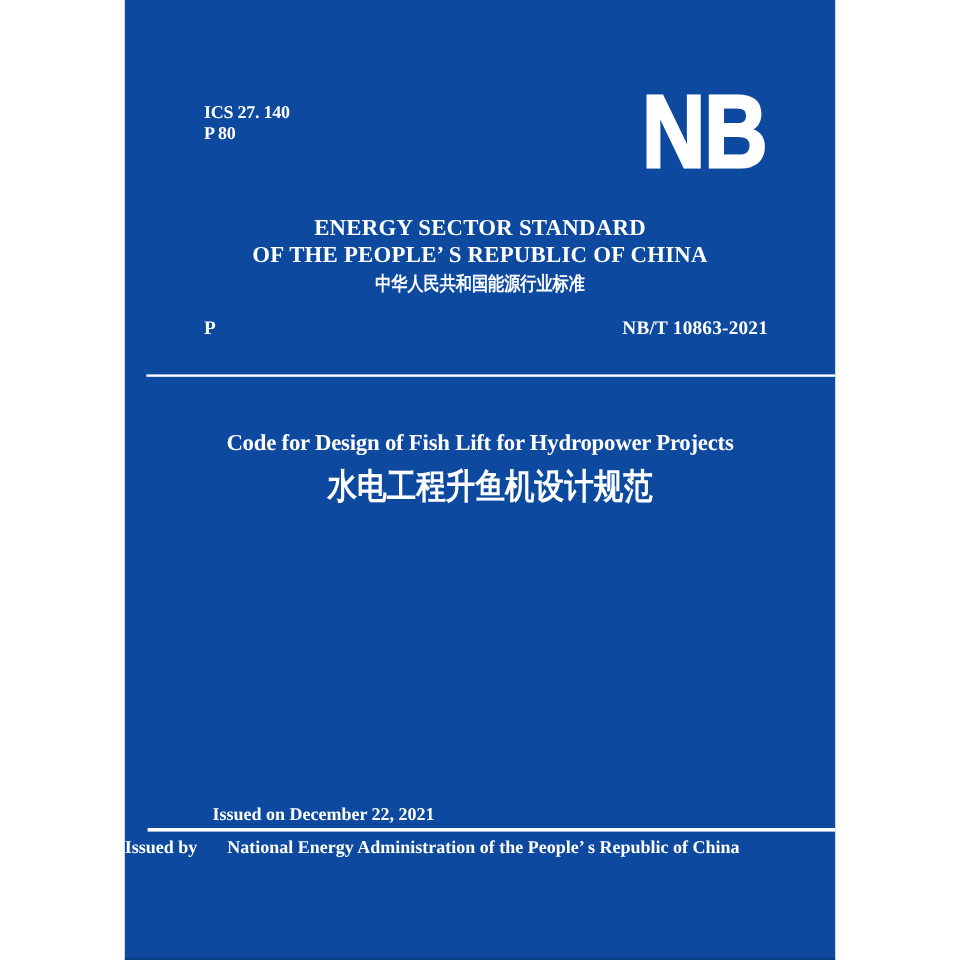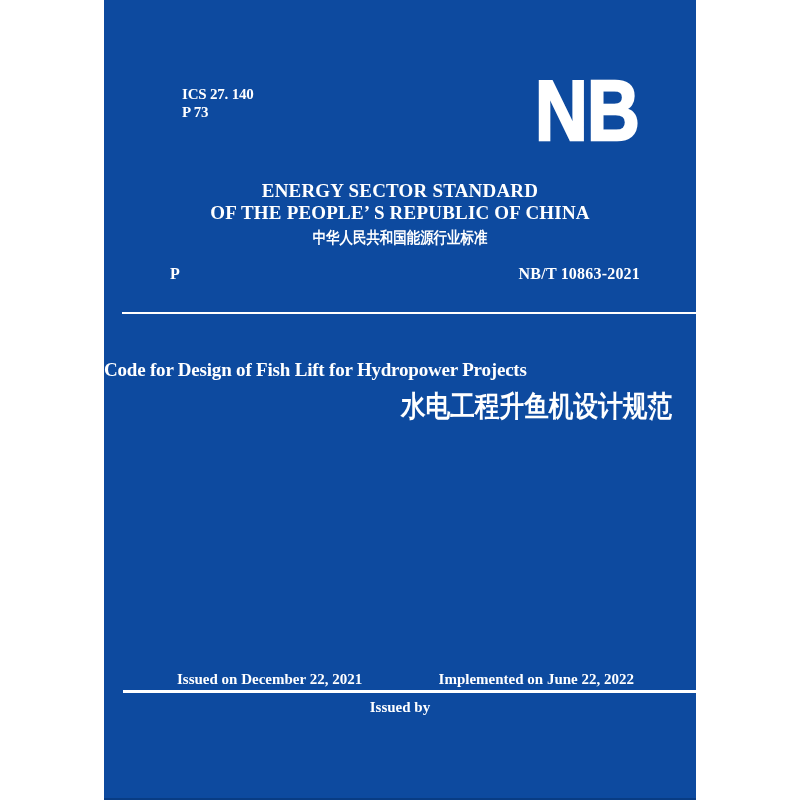--- a/index.html
+++ b/index.html
@@ -18,21 +18,21 @@
   .cover::after{ 
     content:"";position:absolute;left:0;right:0;bottom:0;height:2px;
     background:#06316e;opacity:.55;
   }
 
   .serif{font-family:"Liberation Serif","DejaVu Serif",serif;font-weight:bold;}
   .sans{font-family:"Liberation Sans","DejaVu Sans",sans-serif;font-weight:bold;}
 
   .ics-block{
     position:absolute;left:66px;top:85px;
-    font-size:15px;line-height:18px;letter-spacing:-0.2px;margin-left:12px;
+    font-size:15px;line-height:18px;letter-spacing:-0.2px;
   }
 
   .nb-logo{
     position:absolute;left:431px;top:67px;
     font-family:"Liberation Sans","DejaVu Sans",sans-serif;
     font-weight:bold;font-size:86px;line-height:86px;letter-spacing:-1px;
     -webkit-text-stroke:2.5px var(--text);
     transform:scaleX(0.85);transform-origin:left top;
     white-space:nowrap;
   }
@@ -47,42 +47,42 @@
 
   .cat-row{position:absolute;left:0;right:0;top:265px;height:18px;
     font-size:16px;line-height:18px;}
   .cat-p{position:absolute;left:66px;top:0;}
   .cat-num{position:absolute;right:56px;top:0;letter-spacing:0.2px;}
 
   .rule{position:absolute;background:var(--text);}
   .rule-top{left:18px;right:0;top:312px;height:2px;}
   .rule-bottom{left:19px;right:0;top:690px;height:3px;}
 
-  .title-en{position:absolute;left:0;width:100%;top:358px;
+  .title-en{position:absolute;left:0;width:100%;top:358px;text-align:center;
     font-size:19px;line-height:24px;letter-spacing:-0.2px;}
-  .title-zh{position:absolute;left:0;width:100%;top:390px;text-align:right;
+  .title-zh{position:absolute;left:0;width:100%;top:390px;text-align:center;
     font-size:29px;line-height:33px;padding-left:16px;}
   .title-zh .squeeze{display:inline-block;transform:scaleX(0.85);transform-origin:center;white-space:nowrap;}
 
   .dates-row{position:absolute;left:73px;right:62px;top:670px;
     display:flex;justify-content:space-between;
     font-size:15px;line-height:18px;text-align:center;}
 
   .issuedby-row{position:absolute;left:0;width:100%;top:698px;
-    display:flex;justify-content:center;gap:25px;
+    display:flex;gap:25px;
     font-size:15px;line-height:18px;white-space:nowrap;}
 </style>
 </head>
 <body>
 
 <div class="cover">
 
   <div class="ics-block serif">
     <div>ICS 27. 140</div>
-    <div>P 73</div>
+    <div>P 80</div>
   </div>
 
   <div class="nb-logo">NB</div>
 
   <div class="std-en1 serif">ENERGY SECTOR STANDARD</div>
   <div class="std-en2 serif">OF THE PEOPLE’ S REPUBLIC OF CHINA</div>
   <div class="std-zh sans">
     <span class="squeeze">中华人民共和国能源行业标准</span>
   </div>
 
@@ -93,22 +93,22 @@
 
   <div class="rule rule-top"></div>
 
   <div class="title-en serif">Code for Design of Fish Lift for Hydropower Projects</div>
   <div class="title-zh sans">
     <span class="squeeze">水电工程升鱼机设计规范</span>
   </div>
 
   <div class="dates-row serif">
     <span>Issued on December 22, 2021</span>
-    <span>Implemented on June 22, 2022</span>
   </div>
 
   <div class="rule rule-bottom"></div>
 
   <div class="issuedby-row serif">
     <span>Issued by</span>
+    <span>National Energy Administration of the People’ s Republic of China</span>
   </div>
 
 </div>
 
 </body></html>

